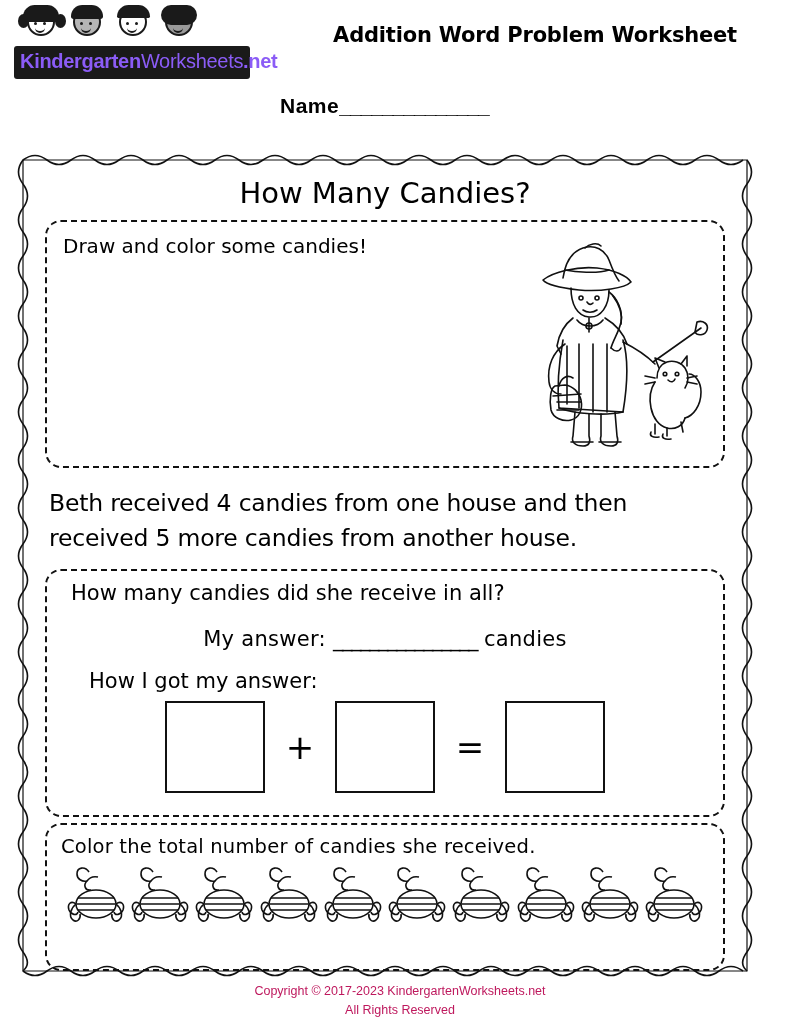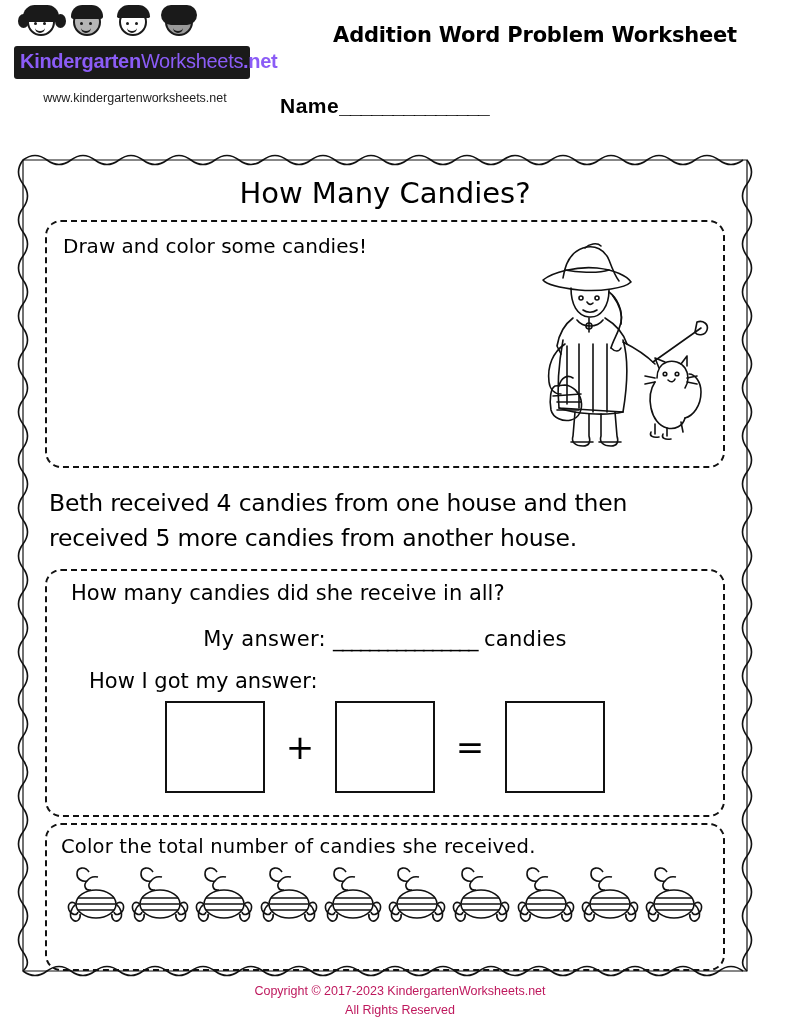--- a/index.html
+++ b/index.html
@@ -307,21 +307,20 @@
       </div>
       <div class="kid k4">
         <div class="head"></div>
           <div class="hair"></div>
         <div class="face-dot l"></div>
           <div class="face-dot r"></div>
           <div class="smile"></div>
       </div>
     </div>
     <div class="logo-bar"><span>Kindergarten</span><span class="thin">Worksheets</span><span>.net</span></div>
-    <div class="logo-url">www.kindergartenworksheets.net</div>
   </div>
 
   <div class="title-block">
     <div class="title-main">Addition Word Problem Worksheet</div>
     <div class="name-line">
       <span>Name</span><span class="blank">______________</span>
     </div>
   </div>
 </div>
 

